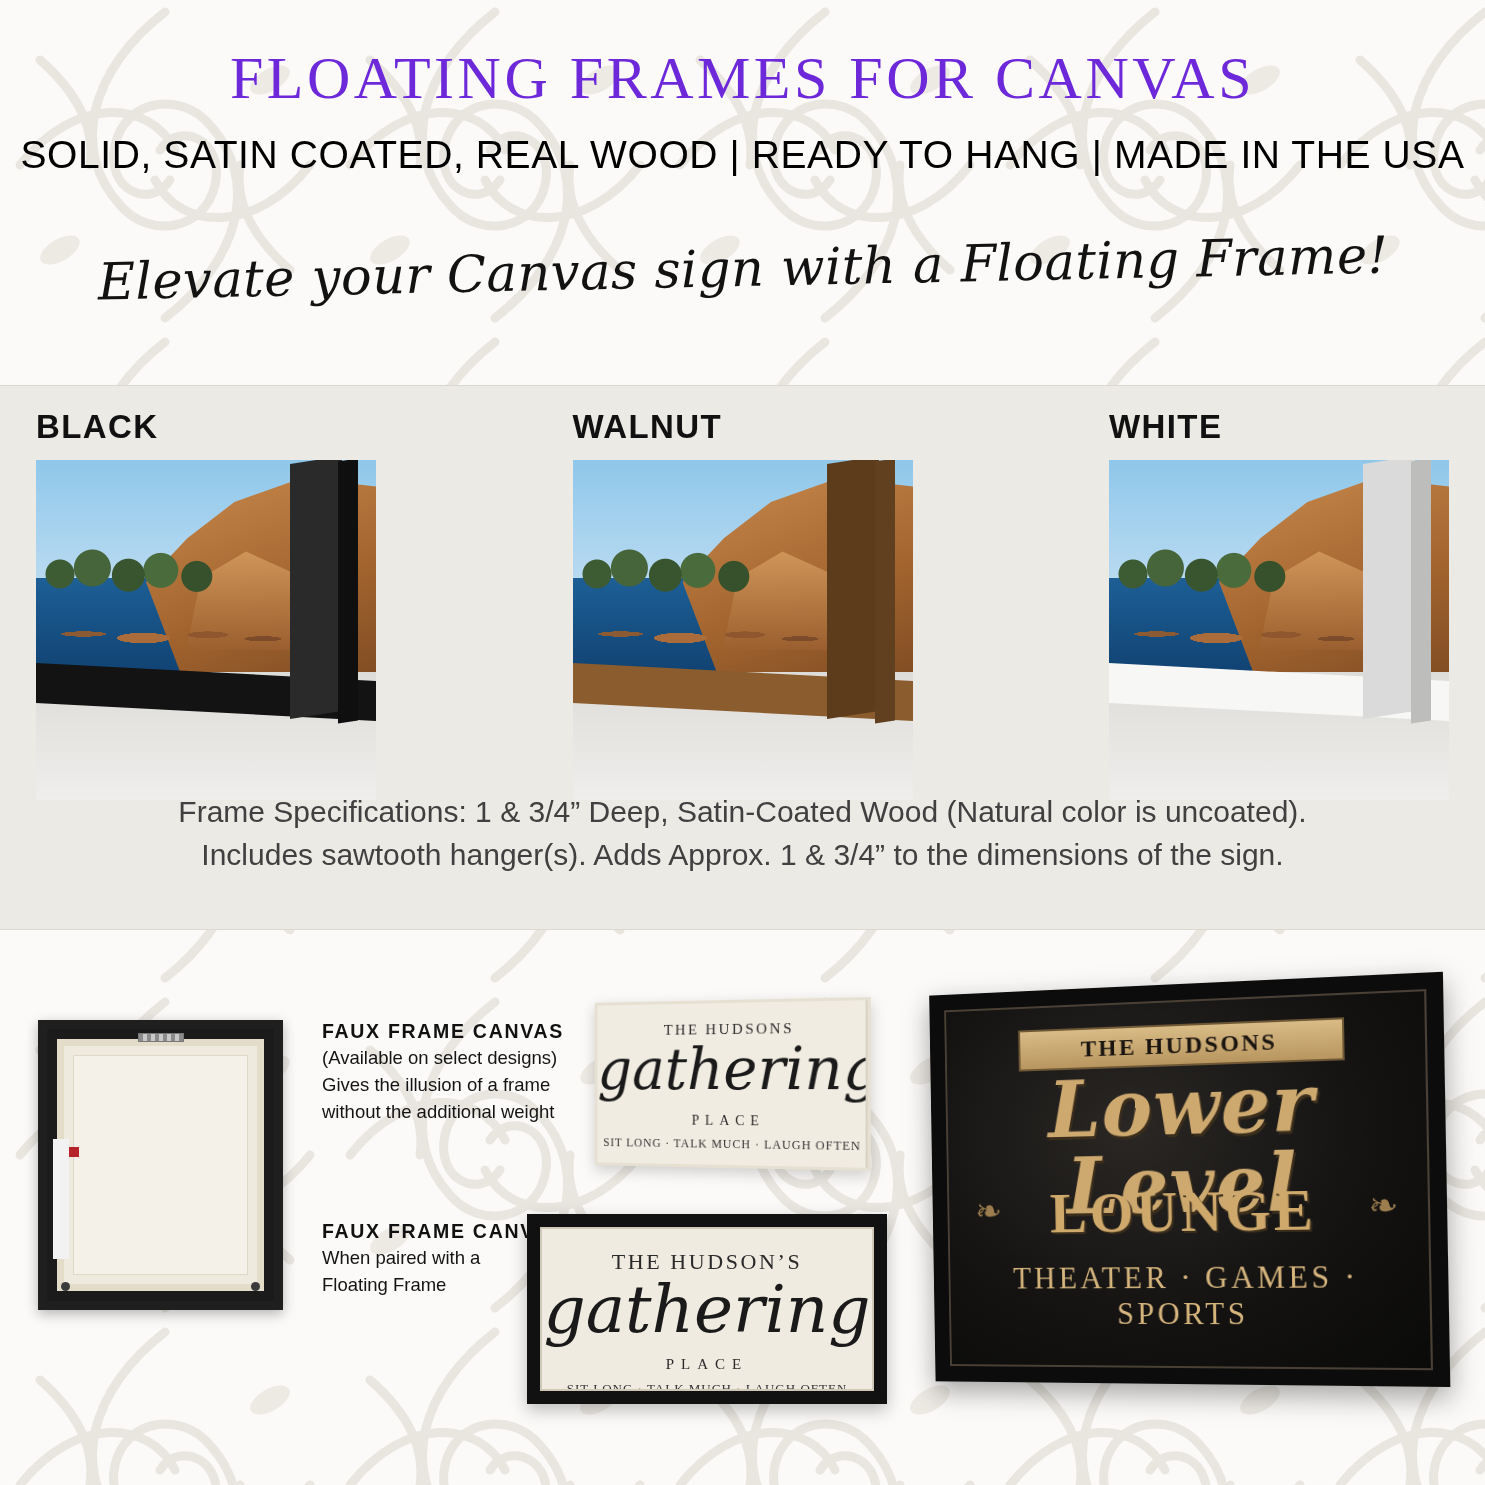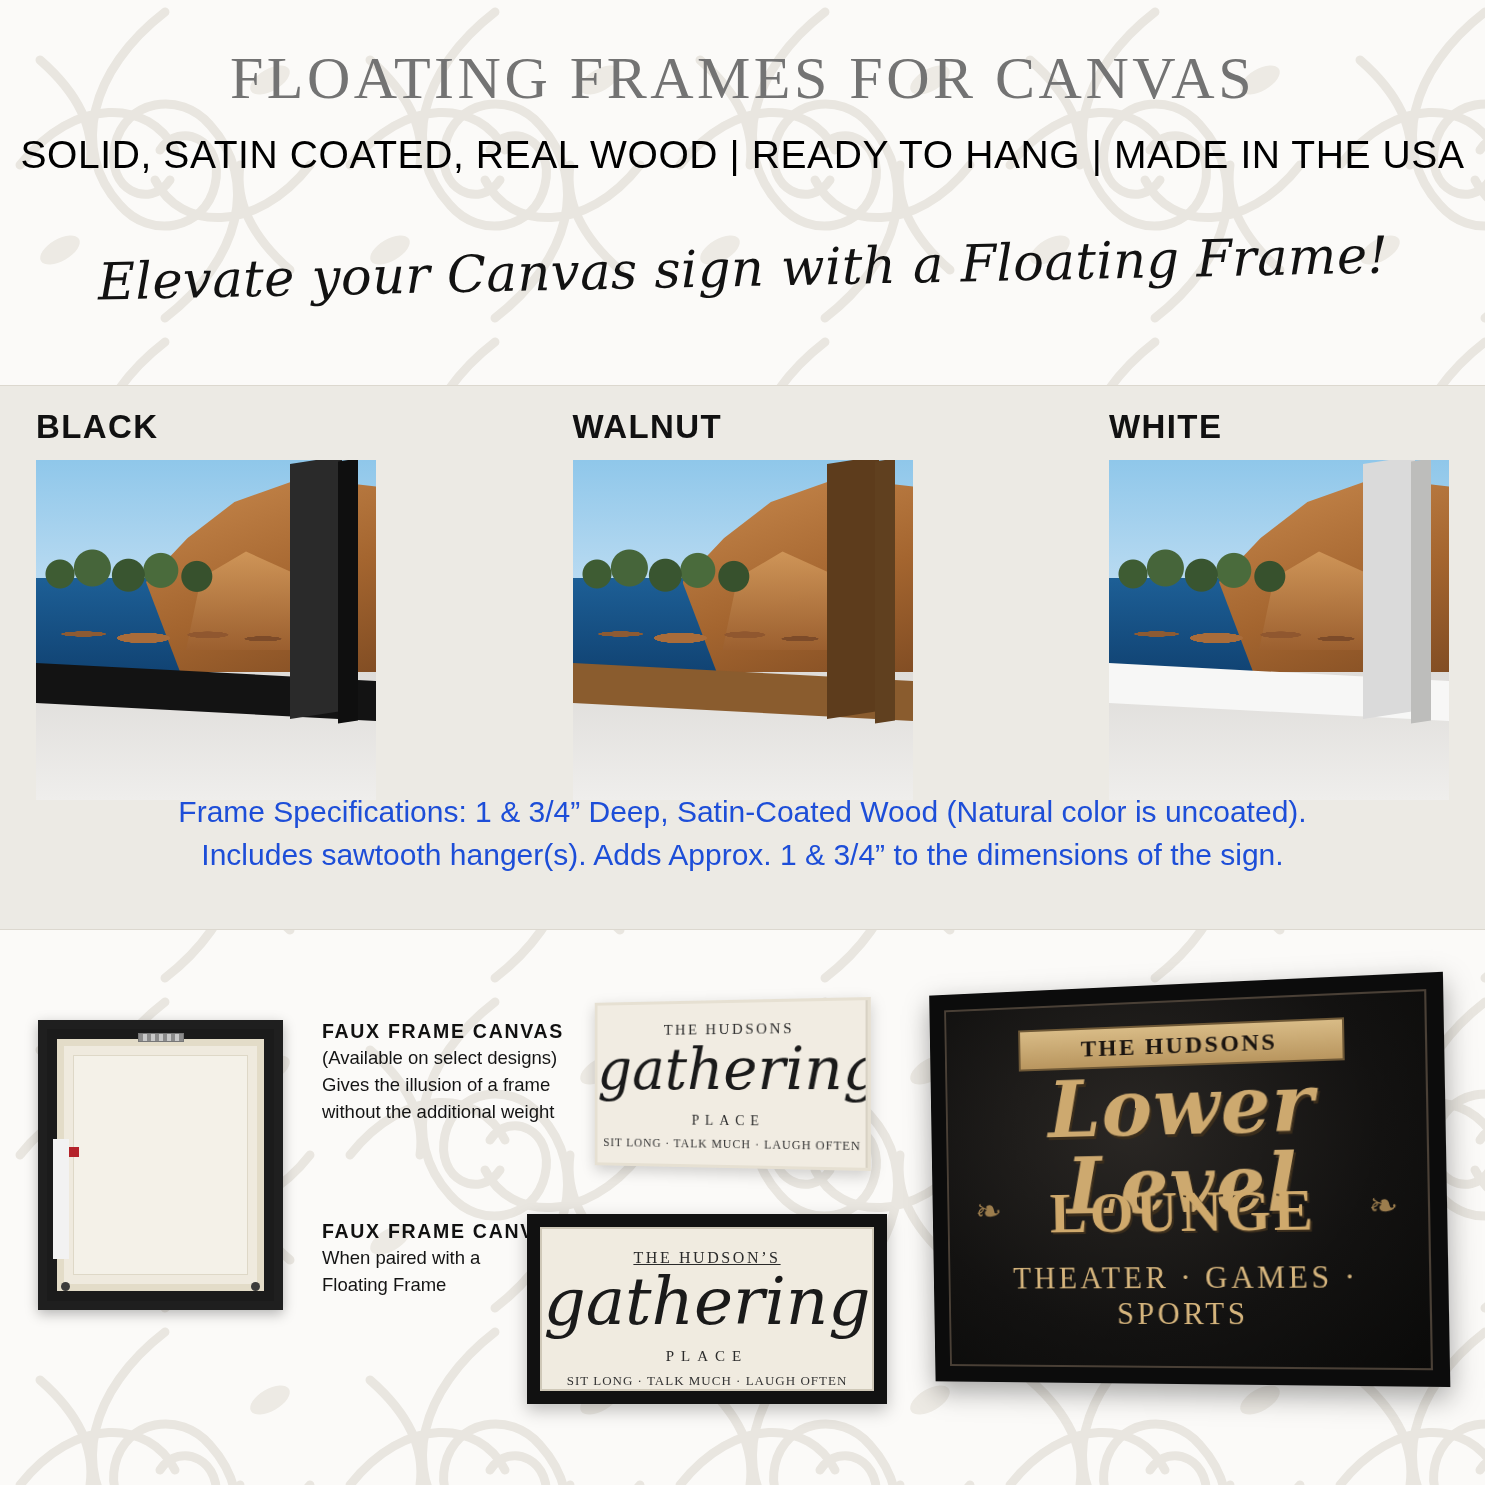--- a/index.html
+++ b/index.html
@@ -27,21 +27,21 @@
   
   .header {
     position: absolute; top: 0; left: 0; right: 0; height: 385px;
     text-align: center;
     z-index: 3;
   }
   .title {
     font-family: "Liberation Serif", serif;
     font-size: 60px;
     letter-spacing: 3.5px;
-    color: #737373;
+    color: #6d28d9;
     padding-top: 44px;
     font-weight: 400;
     white-space: nowrap;
   }
   .subtitle {
     font-family: Liberation Sans, sans-serif;
     font-size: 39px;
     letter-spacing: 0.6px;
     color: #000000;
     padding-top: 20px;
@@ -132,21 +132,21 @@
     transform: skewY(-9deg);
     filter: brightness(0.78);
   }
 
   
   .specs {
     position: absolute; left: 0; right: 0; top: 405px;
     text-align: center;
     font-size: 30px;
     line-height: 1.42;
-    color: #1d4ed8;
+    color: #404040;
     padding: 0 20px;
   }
 
   
   .lower { position: absolute; top: 932px; left: 0; right: 0; bottom: 0; z-index: 2; }
 
   
   .back-canvas {
     position: absolute; left: 38px; top: 88px; width: 245px; height: 290px;
     background: #1b1b1b;
@@ -407,21 +407,21 @@
     <div class="sign1">
       <div class="edge"></div>
       <div class="g-top" style="font-size:15px;margin-top:18px;">THE HUDSONS</div>
       <div class="g-script" style="font-size:58px;margin-top:4px;">gathering</div>
       <div class="g-place" style="font-size:14px;letter-spacing:6px;margin-top:16px;">PLACE</div>
       <div class="g-sub" style="font-size:12px;letter-spacing:1px;margin-top:8px;">SIT LONG · TALK MUCH · LAUGH OFTEN</div>
     </div>
 
     <div class="sign2">
       <div class="inner">
-        <div class="g-top" style="font-size:16px;margin-top:20px;text-decoration:underline;">THE HUDSON’S</div>
+        <div class="g-top" style="font-size:22px;margin-top:20px;">THE HUDSON’S</div>
         <div class="g-script" style="font-size:66px;margin-top:4px;">gathering</div>
         <div class="g-place" style="font-size:15px;letter-spacing:7px;margin-top:14px;">PLACE</div>
         <div class="g-sub" style="font-size:13px;letter-spacing:1px;margin-top:8px;">SIT LONG · TALK MUCH · LAUGH OFTEN</div>
       </div>
     </div>
 
     <div class="lounge">
       <div class="inner">
         <div class="l-banner">
           <span>THE HUDSONS</span>

